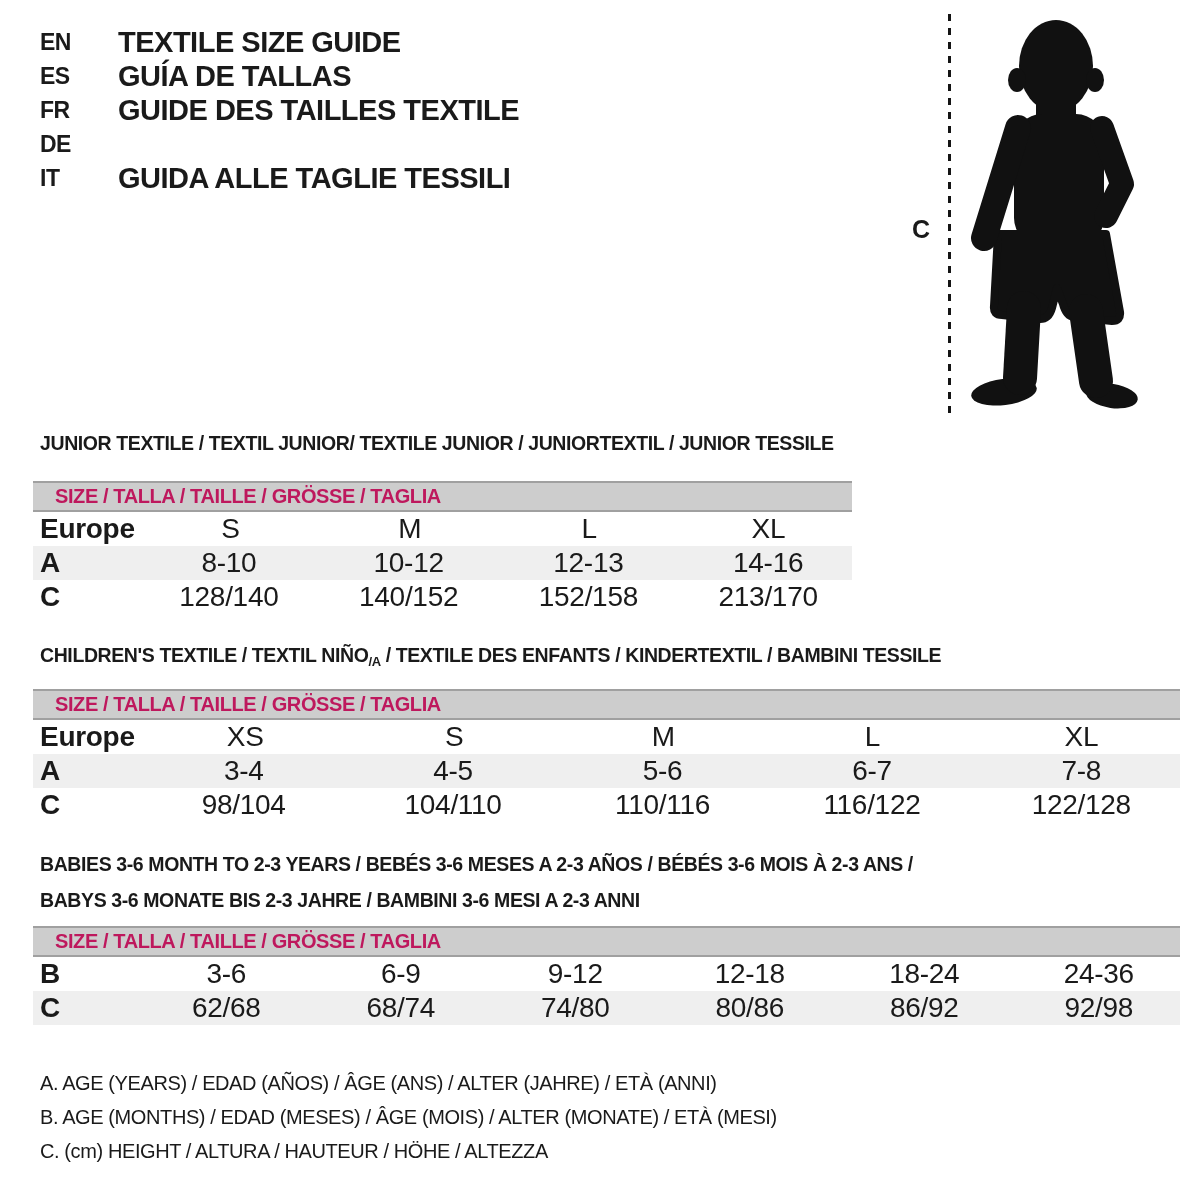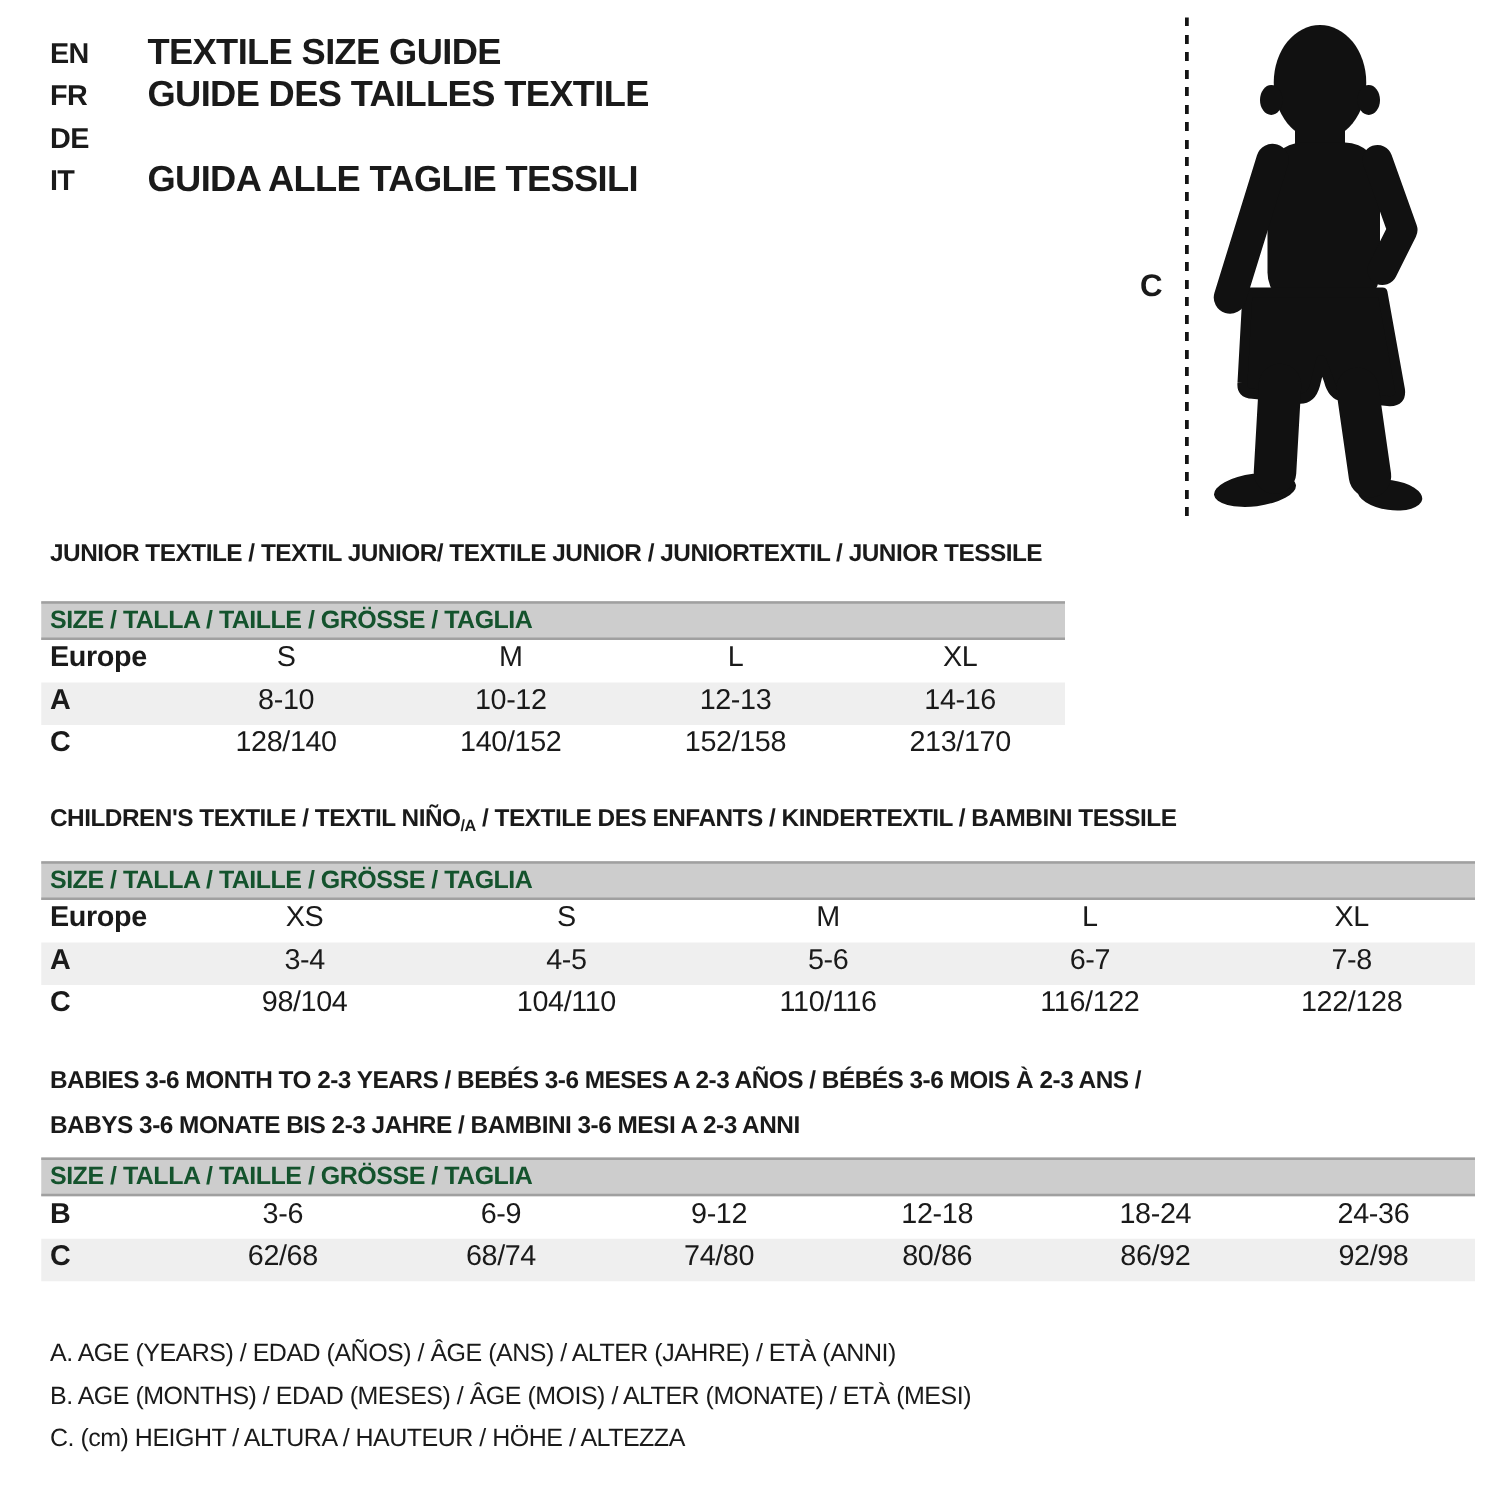--- a/index.html
+++ b/index.html
@@ -36,43 +36,47 @@
   }
   .sec-title sub { font-size:13px; vertical-align:-4px; font-weight:bold; }
   .sec-title-2line { line-height:36px; }
 
   .tbl { position:absolute; left:33px; }
   .tbl-head {
     height:31px; display:flex; align-items:center;
     background:#cdcdcd;
     border-top:2px solid #a0a0a0; border-bottom:2px solid #a0a0a0;
     font-weight:bold; font-size:20px; letter-spacing:-0.4px;
-    color:#14532d; padding-left:7px;
+    color:#be185d; padding-left:22px;
   }
-  .t-row { display:flex; height:34px; font-size:23px; letter-spacing:-0.3px;gap:12px; }
+  .t-row { display:flex; height:34px; align-items:center; font-size:28px; letter-spacing:-0.3px;gap:12px; }
   .t-row.alt { background:#efefef; }
   .t-row .lab { flex:0 0 100px; padding-left:7px; font-weight:bold; }
   .t-row .val { flex:1; text-align:center; }
 
   .w-junior { width:819px; }
   .w-wide  { width:1147px; }
 
   
   .legend { position:absolute; left:40px; top:1066px; }
   .legend-line { height:34px; display:flex; align-items:center; font-weight:normal; font-size:20px; letter-spacing:-0.4px; }
 </style>
 </head>
 <body>
 
 <div class="page">
 
   <div class="lang-block">
     <div class="lang-row">
       <span class="lang-code">EN</span>
       <span class="lang-title">TEXTILE SIZE GUIDE</span>
+    </div>
+    <div class="lang-row">
+      <span class="lang-code">ES</span>
+      <span class="lang-title">GUÍA DE TALLAS</span>
     </div>
     <div class="lang-row">
       <span class="lang-code">FR</span>
       <span class="lang-title">GUIDE DES TAILLES TEXTILE</span>
     </div>
     <div class="lang-row">
       <span class="lang-code">DE</span>
     </div>
     <div class="lang-row">
       <span class="lang-code">IT</span>

